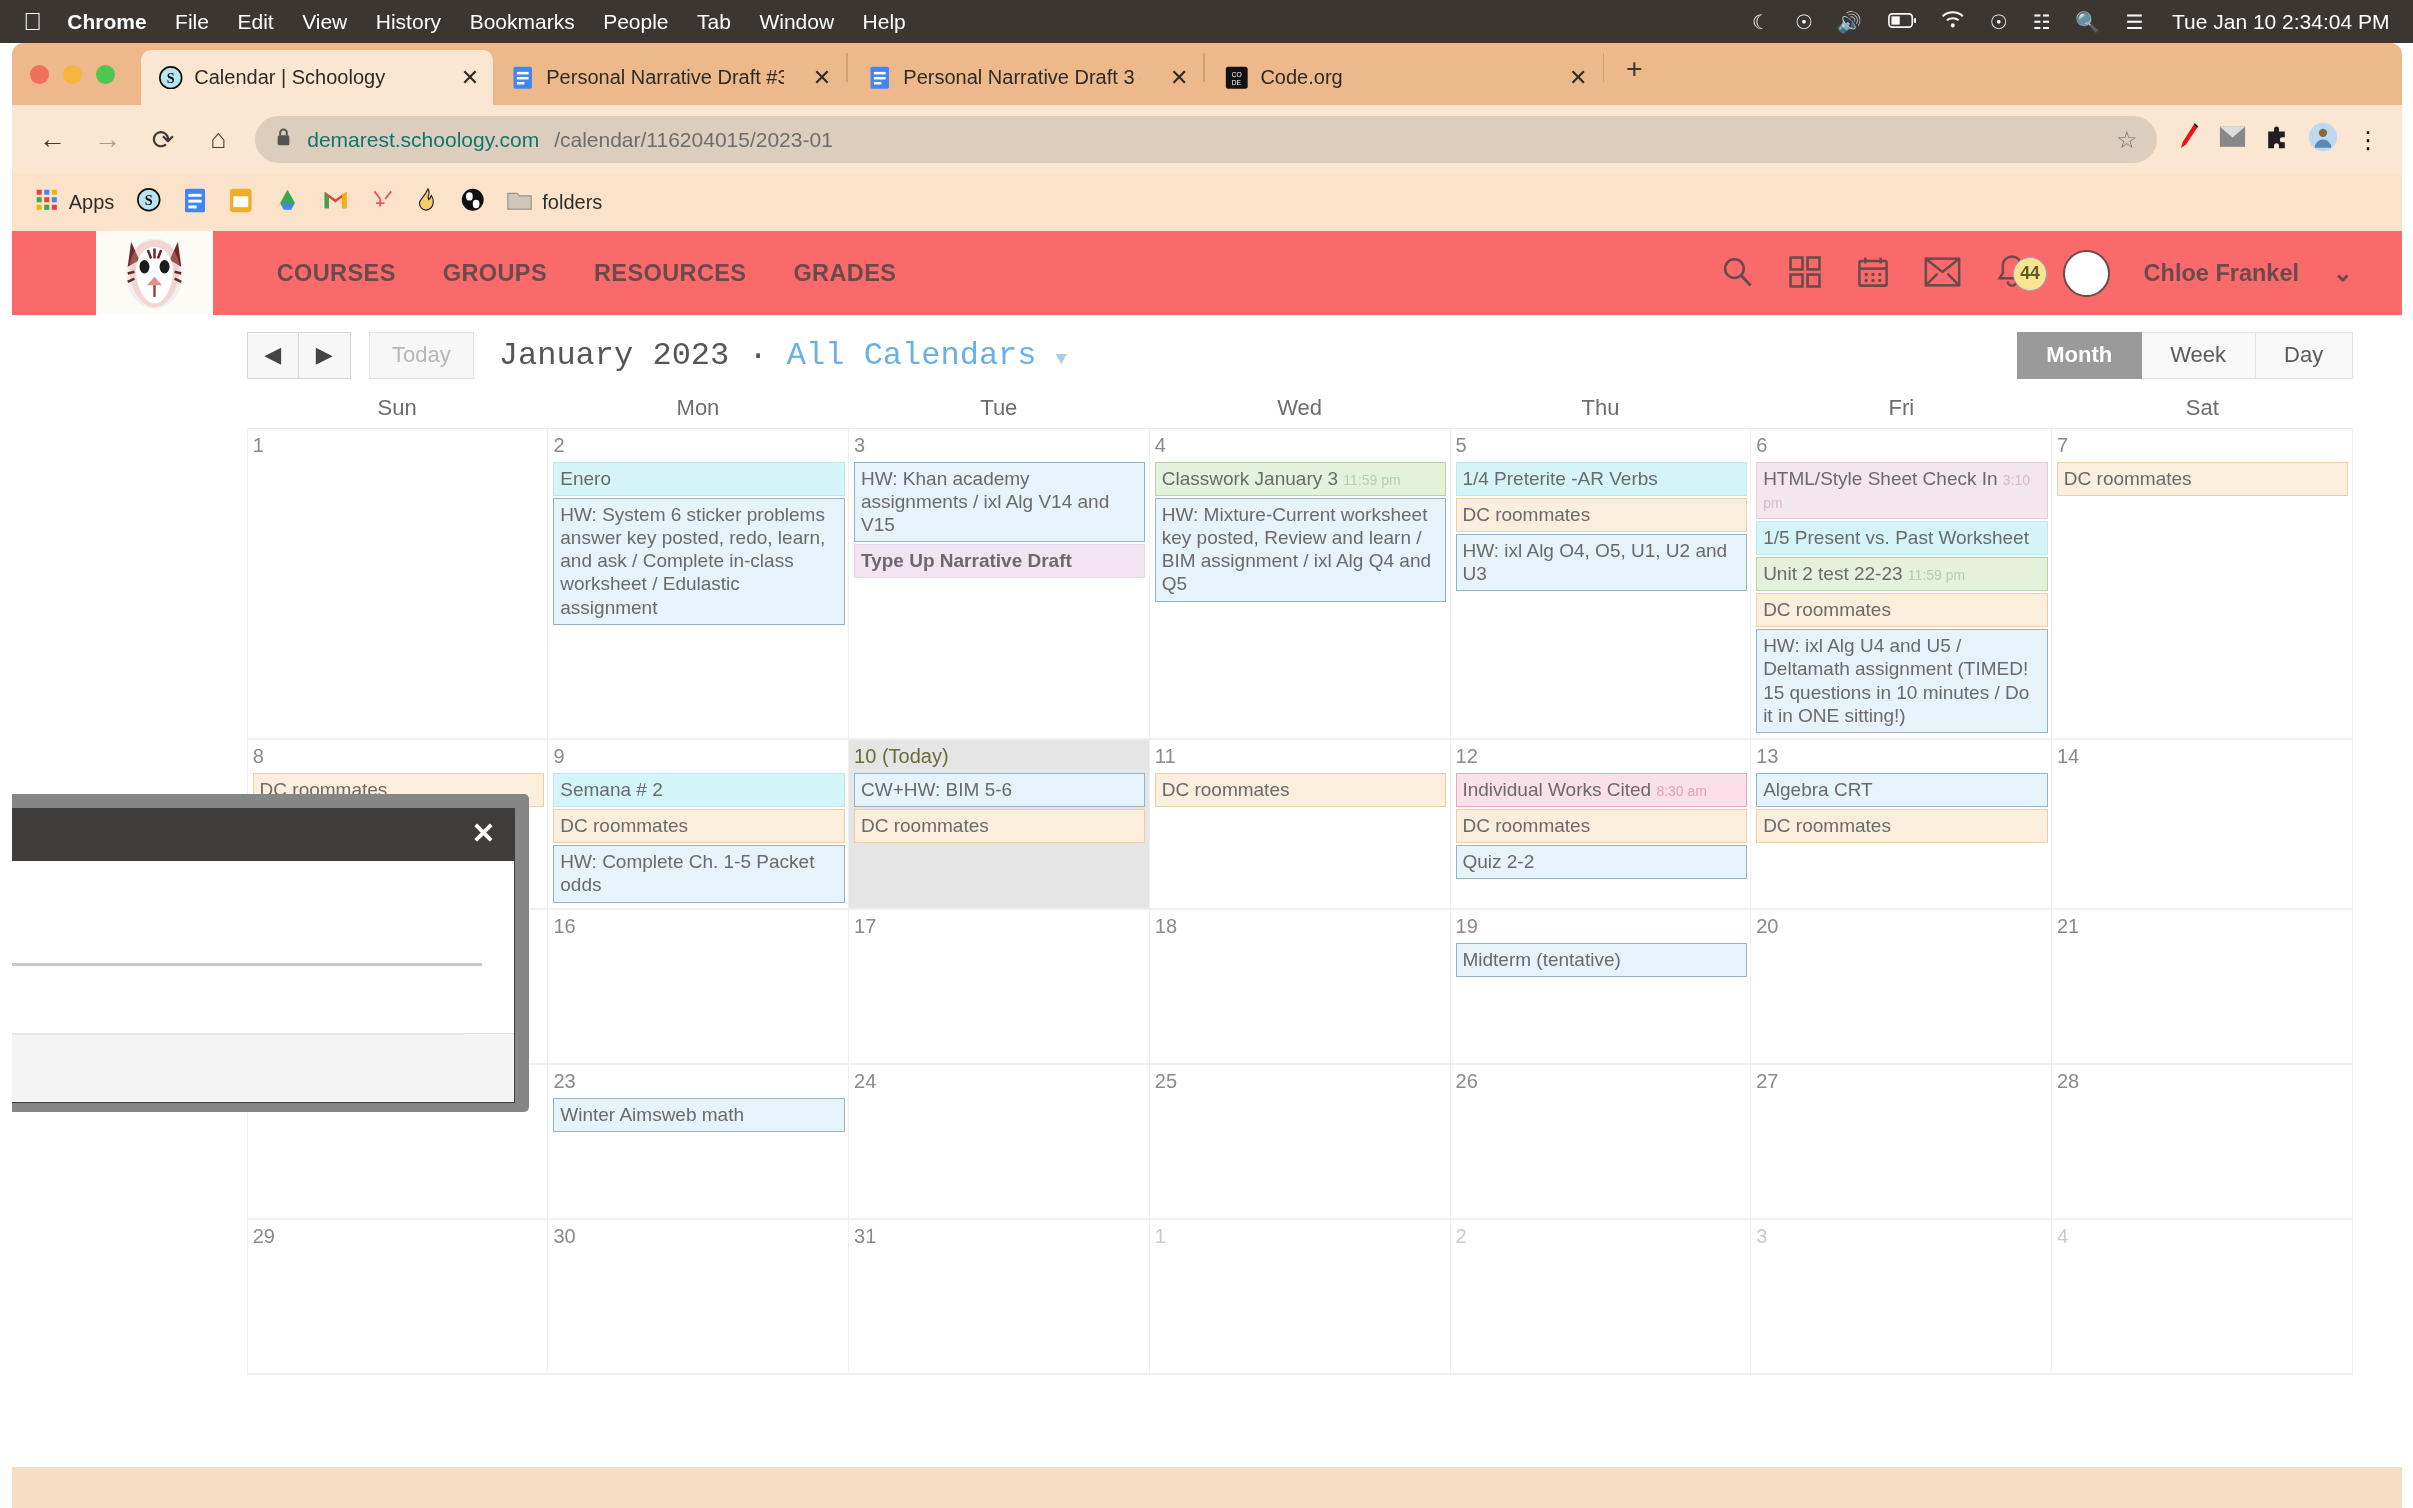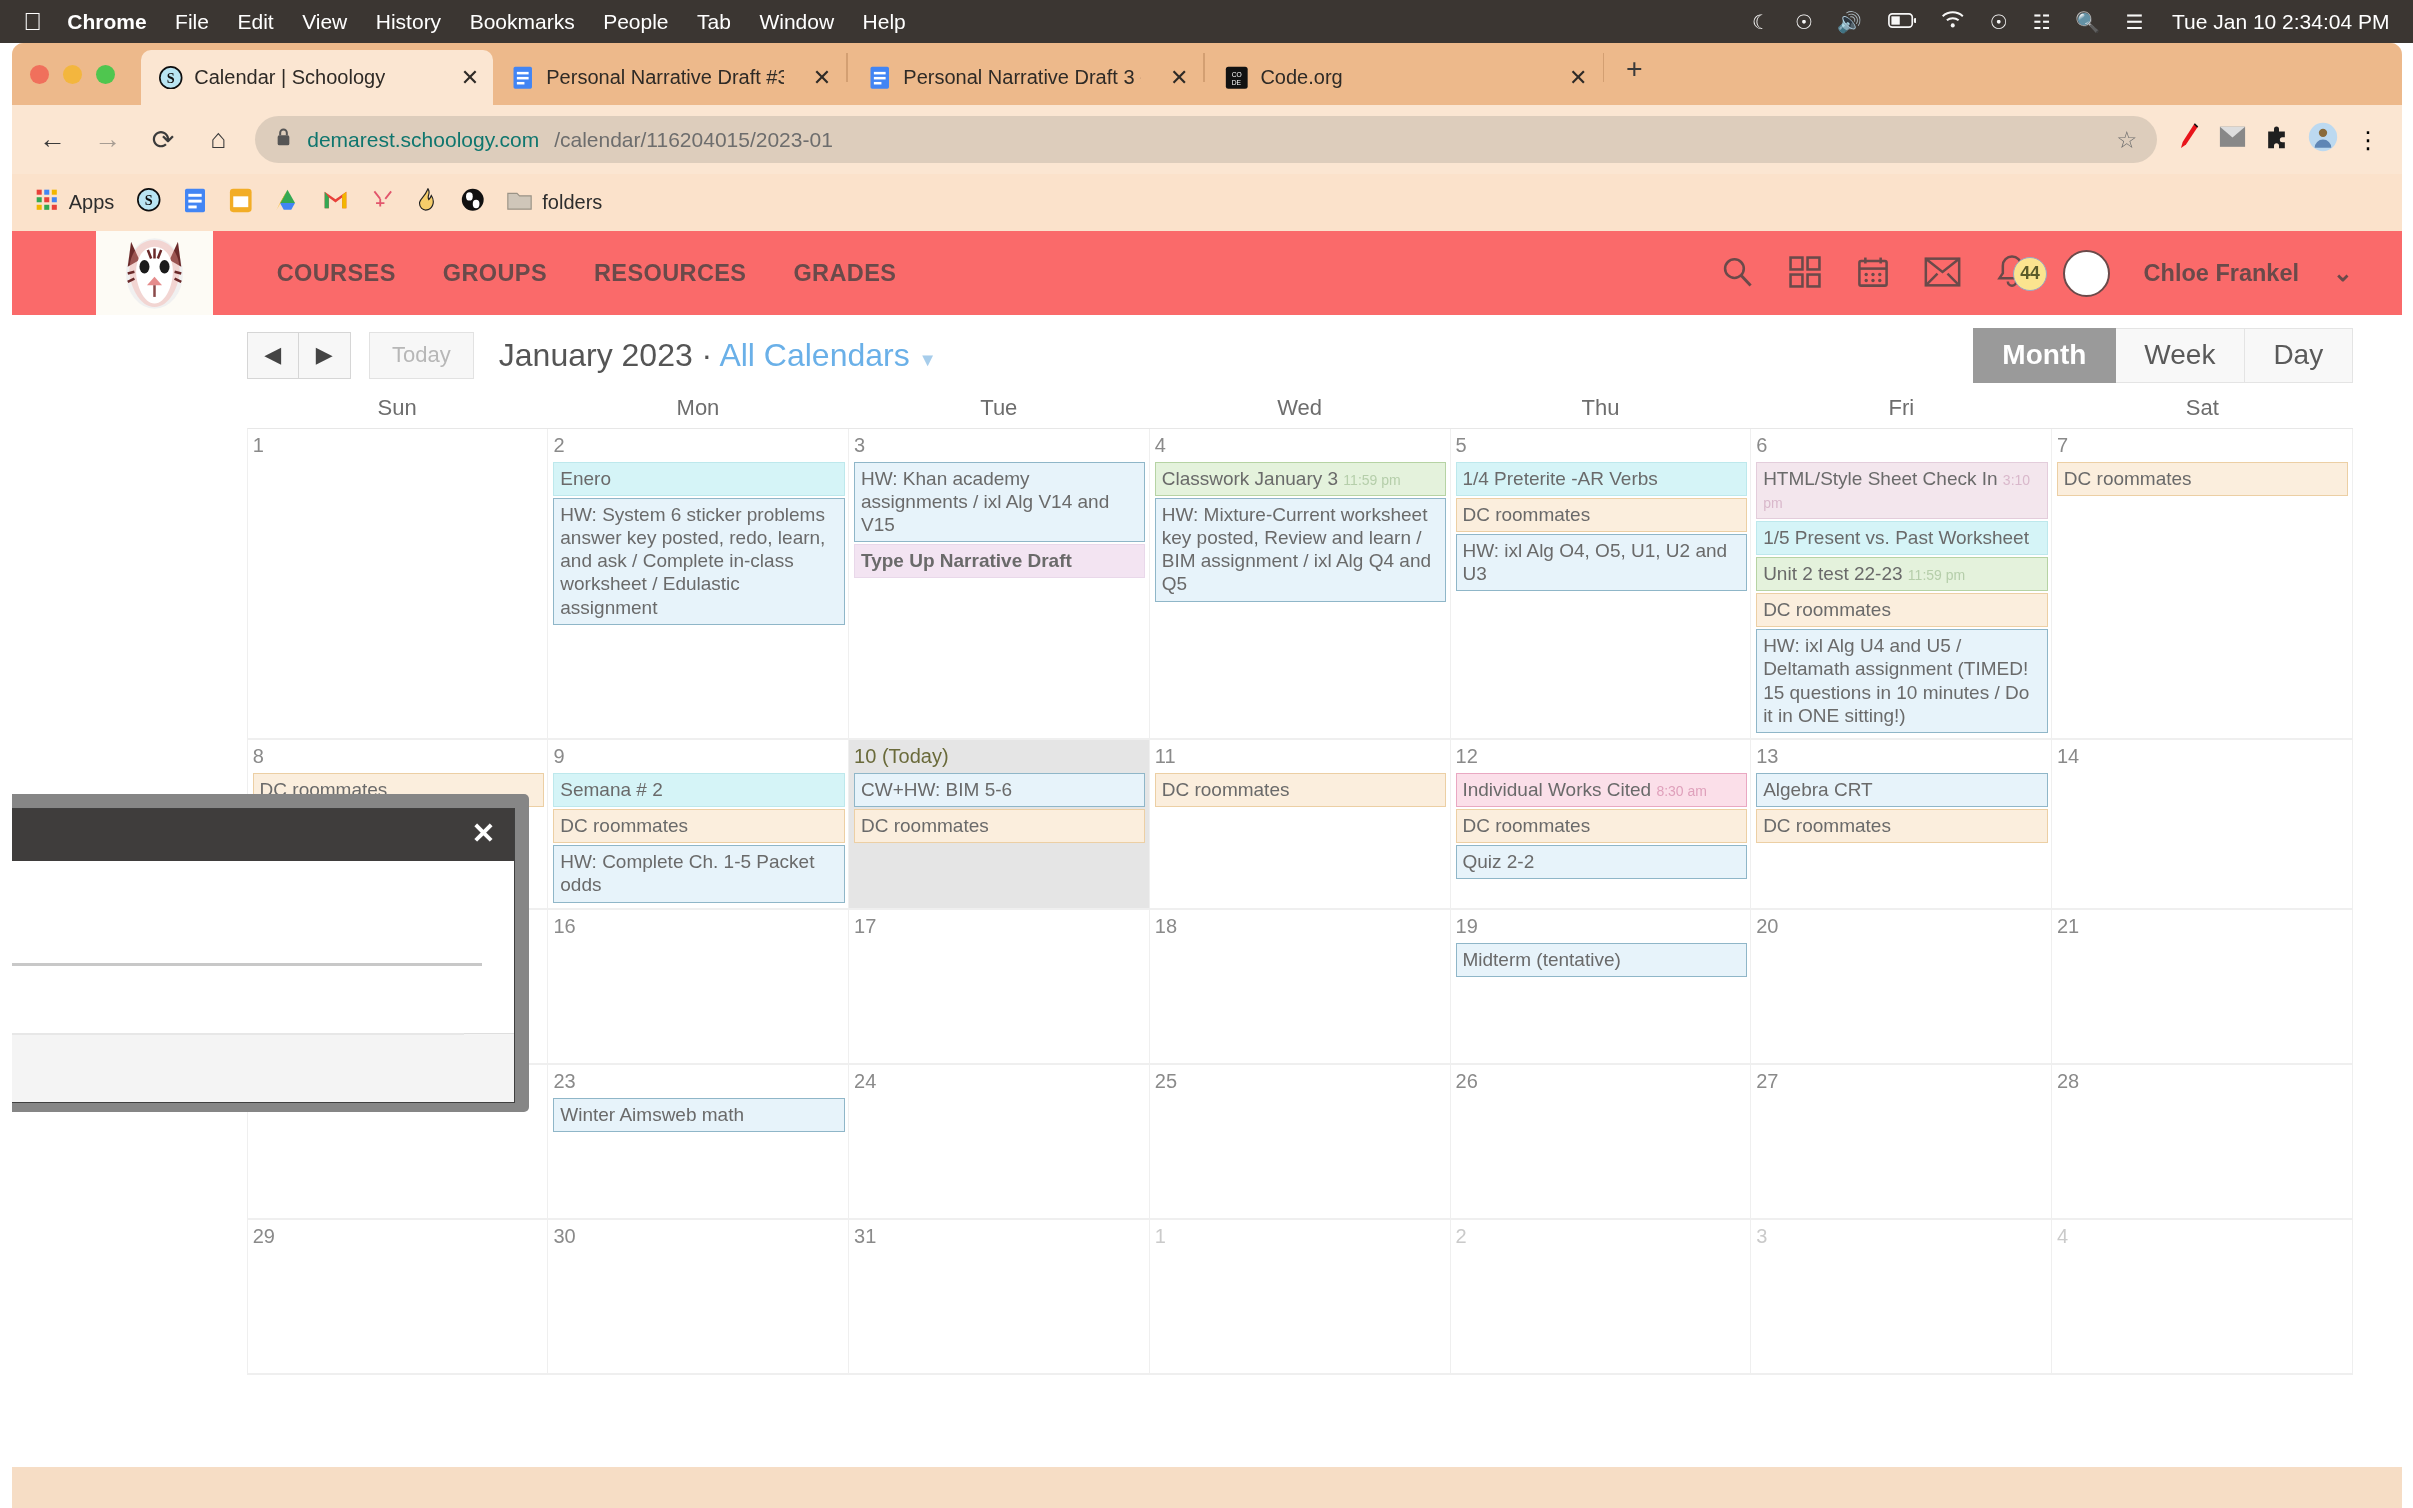--- a/index.html
+++ b/index.html
@@ -114,27 +114,27 @@
   .arrow-btn {
     width: 52px; height: 47px; border: 0.8px solid #d6d6d6; background: #f7f7f7;
     display: flex; align-items: center; justify-content: center; font-size: 22px; color: #444;
   }
   .arrow-btn + .arrow-btn { border-left: none; }
   .today-btn {
     margin-left: 18.4px; height: 47px; padding: 12px 22px;
     border: 0.8px solid #e2e2e2; background: #f7f7f7; color: #b7b7b7;
     display: flex; align-items: center; font-size: 22px;
   }
-  .cal-title { margin-left: 25px; font-size: 32px; color: #555; white-space: nowrap; }
+  .cal-title { margin-left: 25px; font-size: 32px; color: #555; white-space: nowrap; font-family: Liberation Mono, monospace; }
   .cal-title .allcal { color: #6ab0e8; }
   .cal-title .caret { color: #a7cdeb; font-size: 18.4px; }
   .viewtoggle { margin-left: auto; display: flex; }
   .vt {
-    height: 55px; padding: 0 28.5px; display: flex; align-items: center;
-    border: 0.8px solid #e4e4e4; background: #f8f8f8; color: #5a5a5a; font-size: 28px;
+    height: 47px; padding: 0 28.5px; display: flex; align-items: center;
+    border: 0.8px solid #e4e4e4; background: #f8f8f8; color: #5a5a5a; font-size: 22px;
   }
   .vt + .vt { border-left: none; }
   .vt.active { background: #9a9a9a; color: #fff; border-color: #9a9a9a; font-weight: bold; }
 
   
   .daynames {
     display: grid; grid-template-columns: repeat(7, 1fr);
     padding: 0 49px 0 235px; margin-bottom: 6.7px;
   }
   .daynames div { text-align: center; font-size: 22px; color: #6d6d6d; }

